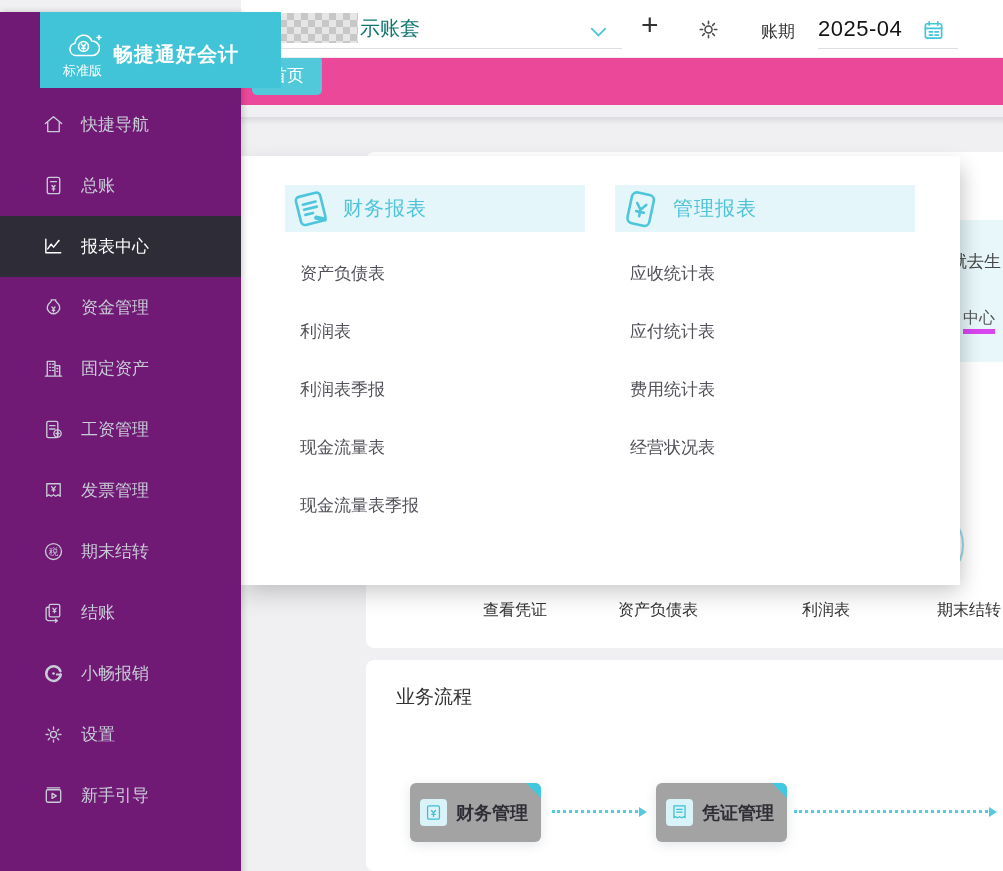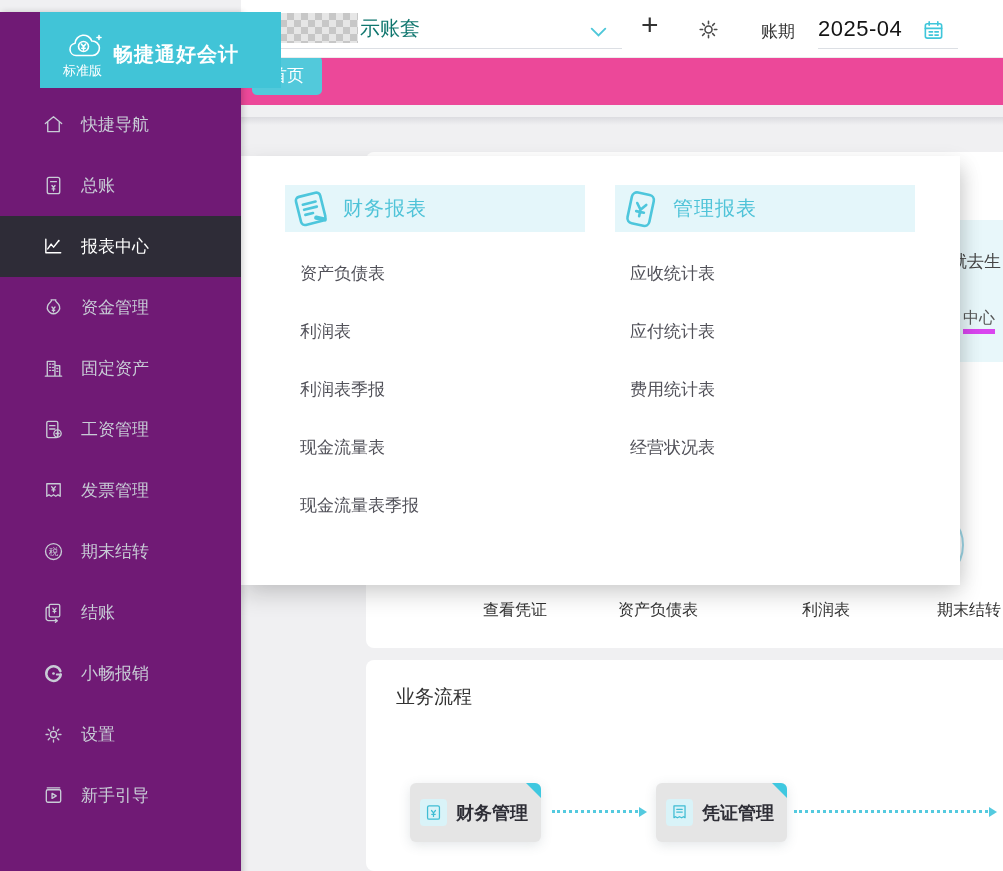--- a/index.html
+++ b/index.html
@@ -44,21 +44,21 @@
   
   .card{position:absolute;background:#fff;border-radius:8px;z-index:1;}
   .card1{left:366px;top:152px;width:720px;height:496px;}
   .circle{position:absolute;width:76px;height:76px;border:2px solid #9ed8e8;border-radius:50%;top:355px;cursor:pointer;}
   .qlabel{position:absolute;top:448px;width:150px;text-align:right;font-size:16px;color:#333;cursor:pointer;}
   .welcome{position:absolute;left:484px;top:68px;width:230px;height:142px;background:#e8f7fa;}
   .welcome .l1{position:absolute;left:100px;top:30px;font-size:17px;color:#444;white-space:nowrap;}
   .welcome .l2{position:absolute;left:113px;top:88px;font-size:16px;color:#555;border-bottom:5px solid #d946ef;cursor:pointer;white-space:nowrap;}
   .card2{left:366px;top:660px;width:720px;height:211px;}
   .wf-title{position:absolute;left:30px;top:24px;font-size:19px;color:#333;}
-  .node{position:absolute;top:123px;width:131px;height:59px;background:#e5e5e5;border-radius:6px;
+  .node{position:absolute;top:123px;width:131px;height:59px;background:#a3a3a3;border-radius:6px;
     box-shadow:0 3px 12px rgba(70,90,100,.15);display:flex;align-items:center;padding-left:10px;cursor:pointer;overflow:hidden;}
   .node .fold{position:absolute;right:0;top:0;width:0;height:0;border-top:15px solid #3fc8e0;border-left:15px solid transparent;}
   .node .nic{width:27px;height:27px;background:#d9f3f8;border-radius:4px;color:#3fbdd4;display:flex;align-items:center;justify-content:center;margin-right:9px;}
   .node .nic svg{width:19px;height:19px;}
   .node .nlabel{font-size:18px;font-weight:600;color:#2e2e36;}
   .arrow{position:absolute;top:150px;border-top:3px dotted #54cadf;}
   .arrow .head{position:absolute;right:-3px;top:-6px;width:0;height:0;border-left:8px solid #54cadf;border-top:5px solid transparent;border-bottom:5px solid transparent;}
   
   .panel{position:absolute;left:241px;top:156px;width:719px;height:429px;background:#fff;z-index:10;
     box-shadow:0 10px 22px rgba(0,0,0,.16),10px 4px 18px -8px rgba(0,0,0,.10);}

